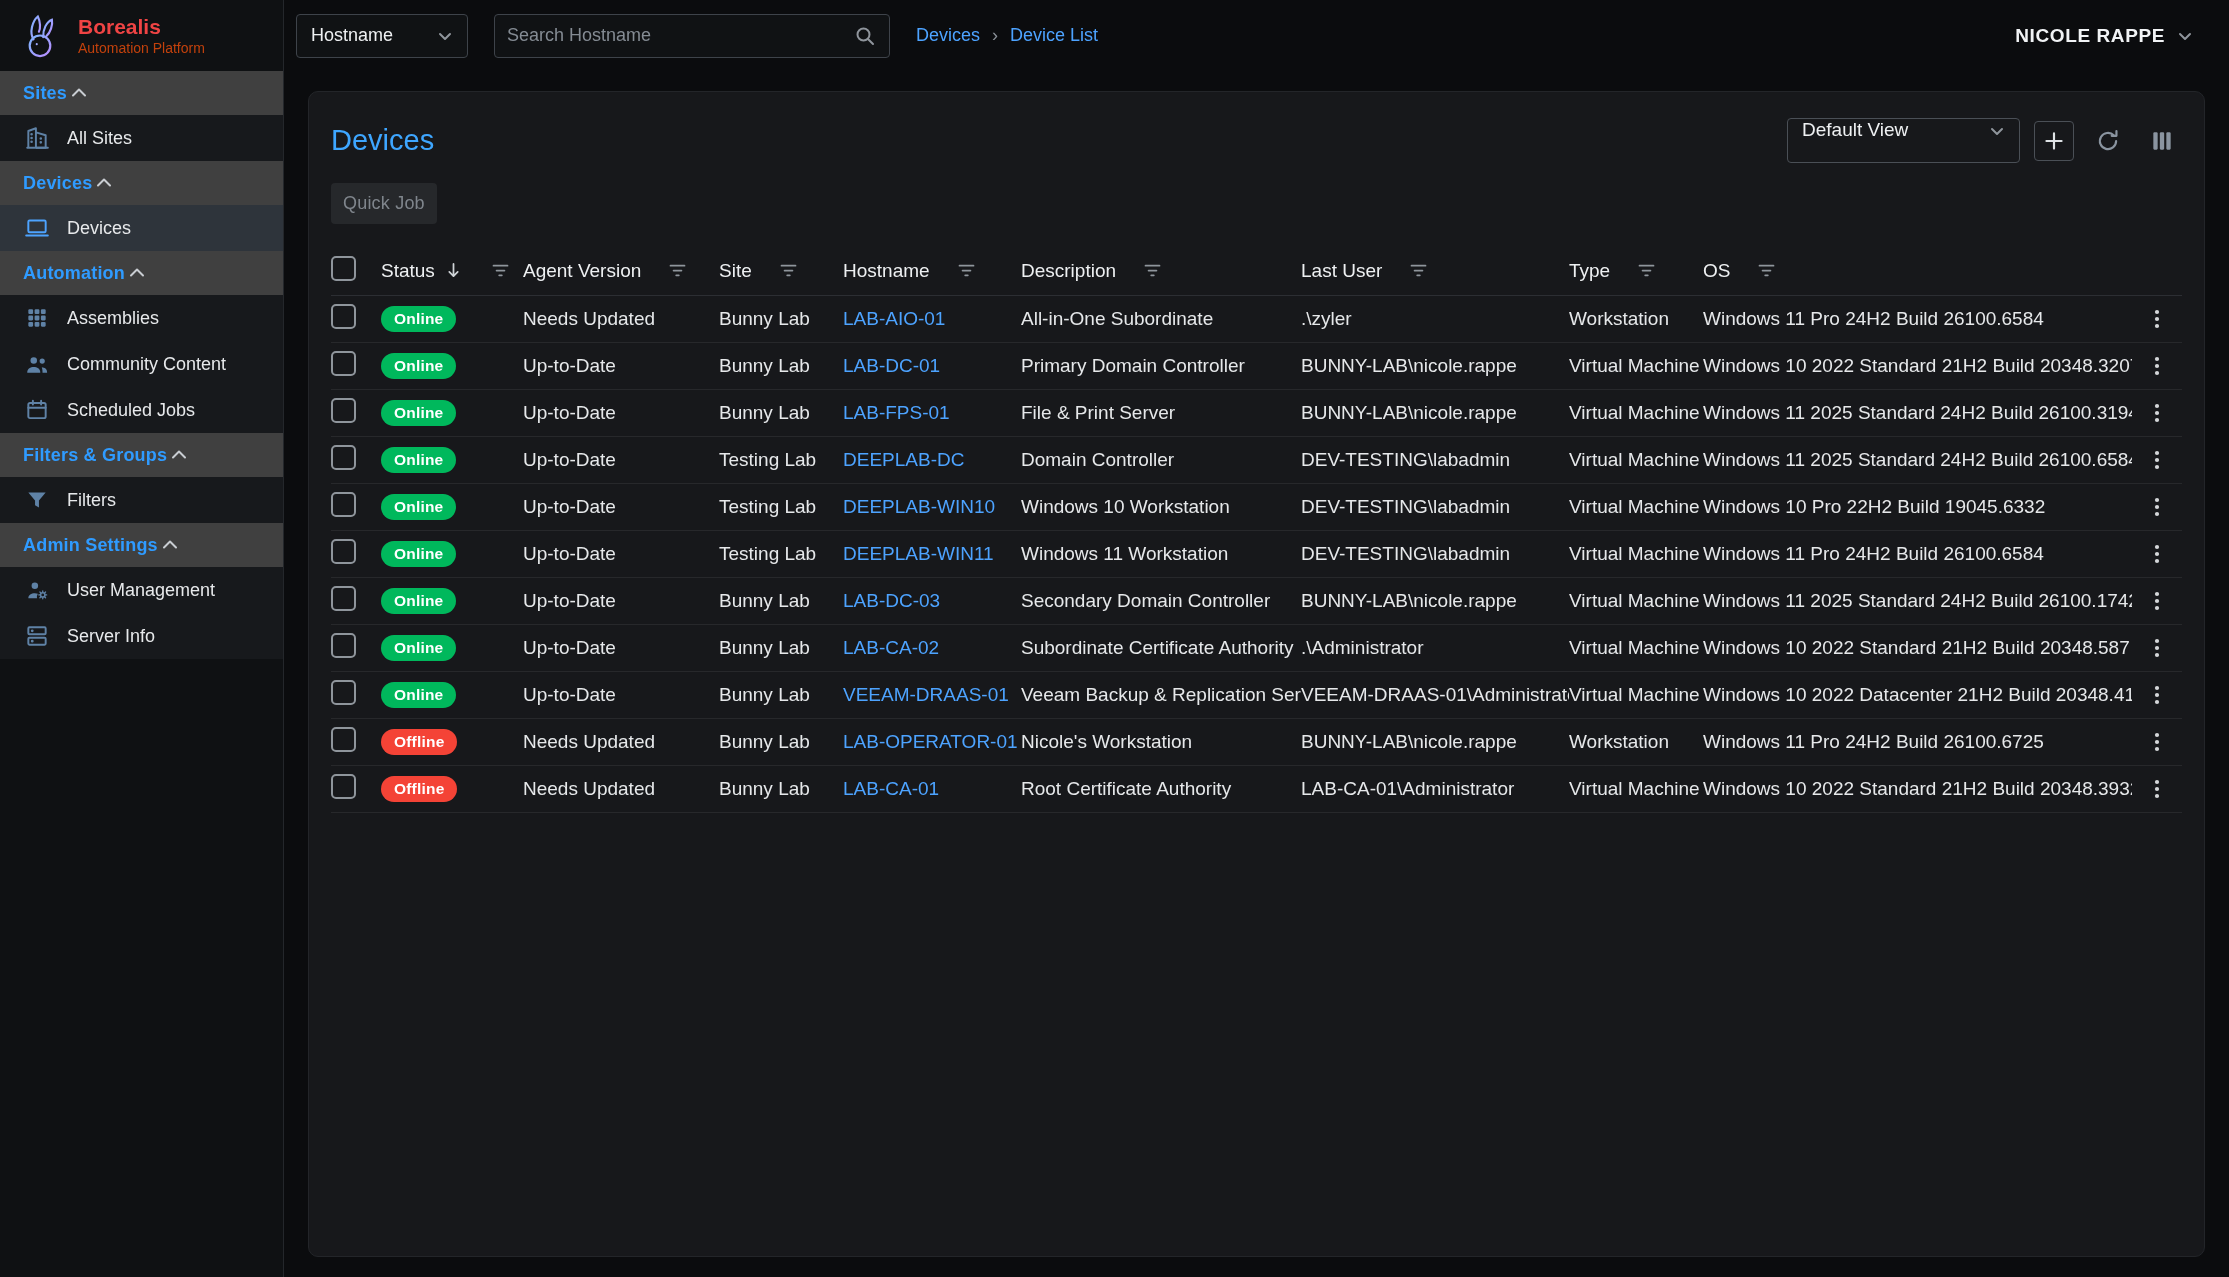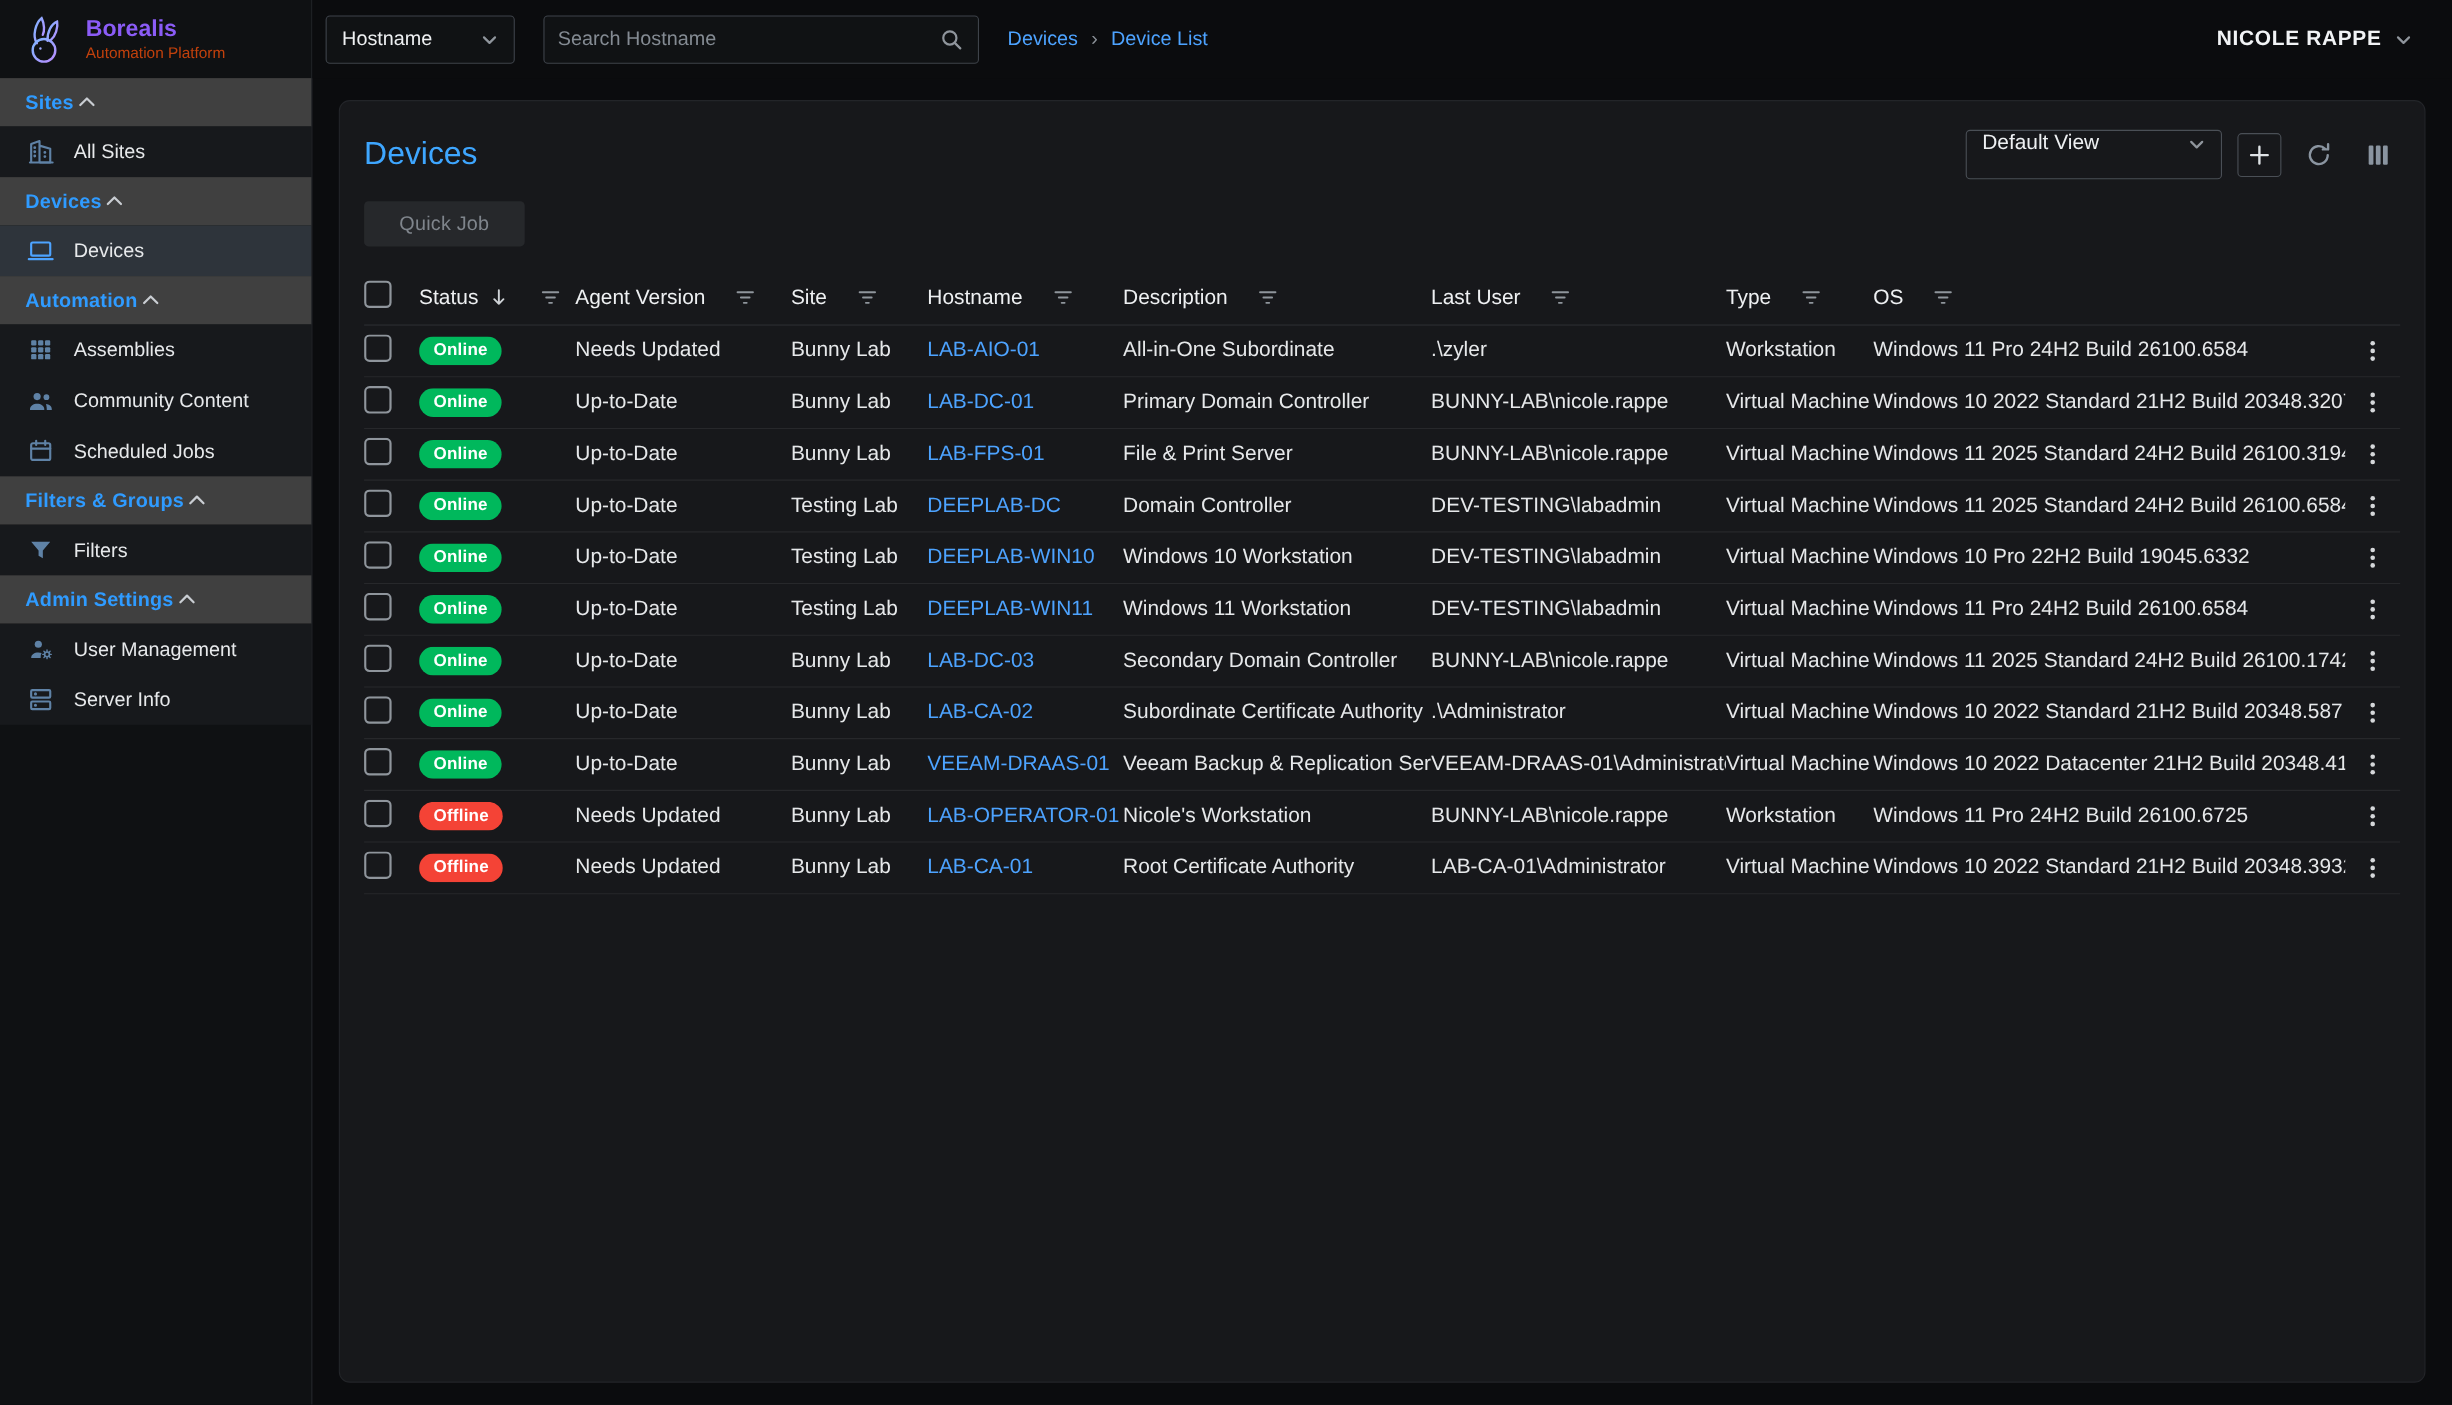--- a/index.html
+++ b/index.html
@@ -12,21 +12,21 @@
   .app { display:flex; width:100%; height:100%; }
 
   
   .sidebar {
     width:284px; min-width:284px; height:100%;
     background:#0f1113; border-right:1px solid #24272b;
     display:flex; flex-direction:column;
   }
   .brand { display:flex; align-items:center; gap:12px; height:71px; padding:0 14px; }
   .brand-logo { width:52px; height:52px; flex:0 0 auto; }
-  .brand-name { font-size:21px; font-weight:700; color:#8b5cf6; line-height:1.1; }
+  .brand-name { font-size:21px; font-weight:700; color:#ef4444; line-height:1.1; }
   .brand-sub  { font-size:14px; color:#c2410c; margin-top:2px; }
 
   .side-section-head {
     display:flex; align-items:center; justify-content:flex-start;
     height:44px; padding:0 18px 0 23px; cursor:pointer; background:#404040;
   }
   .side-section-label { color:#2f9bff; font-size:18px; font-weight:700; letter-spacing:.2px; }
   .side-items { background:#17191c; }
   .side-item {
     display:flex; align-items:center; gap:17px;
@@ -94,21 +94,21 @@
   }
   .icon-btn {
     width:40px; height:40px; border:none; background:transparent;
     display:flex; align-items:center; justify-content:center; cursor:pointer; color:#8a94a0;
   }
   .sq-btn svg, .icon-btn svg { width:26px; height:26px; }
 
   .quick-job {
     margin-top:20px; align-self:flex-start;
     background:#26282b; color:#7f858c; border:none; border-radius:4px;
-    font-family:inherit; font-size:18px; padding:10px 32px; cursor:pointer; letter-spacing:.2px;
+    font-family:inherit; font-size:18px; padding:10px 12px; cursor:pointer; letter-spacing:.2px;
   }
 
   
   .table { margin-top:22px; }
   .grid {
     display:grid;
     grid-template-columns:50px 142px 196px 124px 178px 280px 268px 134px 1fr 50px;
     align-items:center;
   }
   .thead { height:50px; border-bottom:1px solid #2c2e33; }

